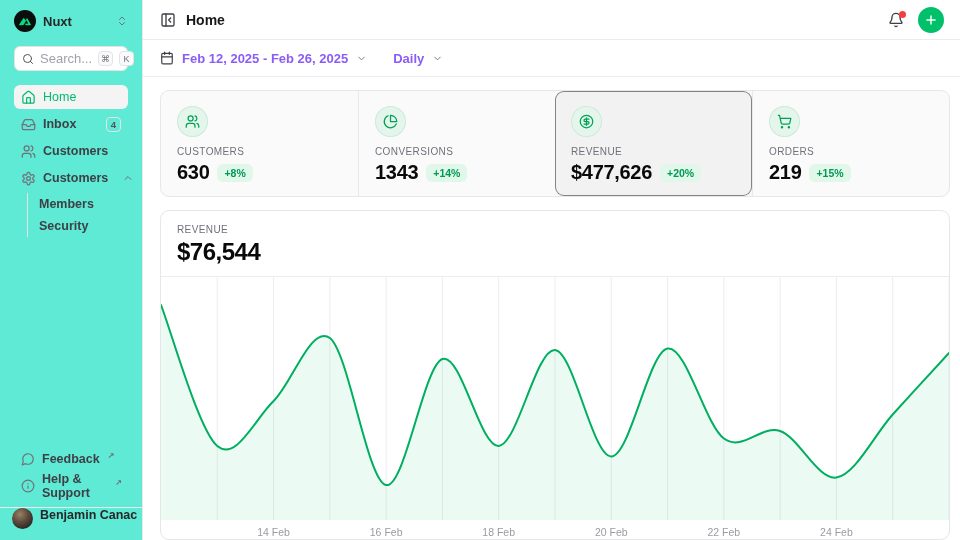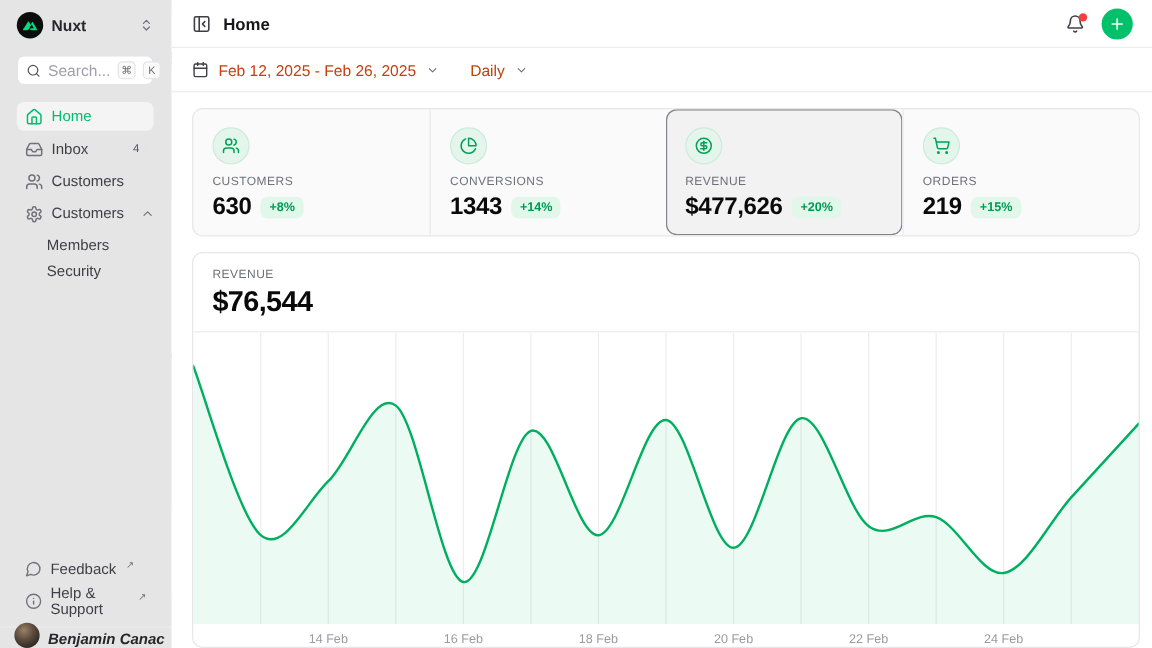--- a/index.html
+++ b/index.html
@@ -3,68 +3,68 @@
 <meta charset="utf-8">
 <style>
   * { margin:0; padding:0; box-sizing:border-box; }
   html,body { width:960px; height:540px; overflow:hidden; background:#fff;
     font-family:"Liberation Sans", sans-serif; color:#18181b; }
   svg.ic { display:block; stroke:currentColor; fill:none; stroke-width:2;
     stroke-linecap:round; stroke-linejoin:round; }
 
   
   .sidebar { position:fixed; left:0; top:0; width:143px; height:540px;
-    background:#e5e5e5; border-right:1px solid #e8e8ea; display:flex; flex-direction:column; }
+    background:#5eead4; border-right:1px solid #e8e8ea; display:flex; flex-direction:column; }
   .ws-row { display:flex; align-items:center; gap:7px; margin:9px 14px 0; height:24px; }
   .ws-logo { width:22px; height:22px; border-radius:50%; background:#0c0d0d;
     display:flex; align-items:center; justify-content:center; flex:none; }
   .ws-name { font-size:13px; font-weight:700; color:#27272a; flex:1; }
   .ws-caret { color:#71717a; }
   .search-box { margin:13px 14px 6px; height:25px; border:1px solid #e4e4e7; border-radius:6px;
     background:#fff; display:flex; align-items:center; gap:6px; padding:0 5px 0 7px; }
   .search-box .ph { font-size:13px; color:#a1a1aa; flex:1; }
   .kbd { font-size:9px; color:#71717a; border:1px solid #e4e4e7; background:#fafafa;
     border-radius:4px; min-width:15px; height:15px; display:inline-flex; align-items:center;
     justify-content:center; padding:0 2px; }
   .nav { margin:8px 14px 0; display:flex; flex-direction:column; gap:3px; }
   .nav-item { display:flex; align-items:center; gap:7px; height:24px; padding:0 7px;
-    border-radius:6px; font-size:12.5px; color:#3f3f46; cursor:pointer; }
+    border-radius:6px; font-size:12.5px; color:#3f3f46; cursor:pointer;font-weight:bold; }
   .nav-item .nic { color:#71717a; display:flex; }
   .nav-item.active { background:#f4f4f5; color:#00bd6e; font-weight:500; }
   .nav-item.active .nic { color:#00bd6e; }
   .nav-item .grow { flex:1; }
   .count-badge { font-size:9.5px; color:#52525b; border:1px solid #e4e4e7; border-radius:4px;
     min-width:15px; height:15px; display:inline-flex; align-items:center; justify-content:center; }
   .subnav { margin:3px 14px 0 27px; border-left:1px solid #e4e4e7;
     display:flex; flex-direction:column; gap:0; }
   .subnav .nav-item { height:22px; padding-left:11px; border-radius:0 6px 6px 0; }
   .side-footer { margin-top:auto; padding:0 14px 9px; display:flex; flex-direction:column; gap:3px; }
   .ext { font-size:8px; color:#71717a; position:relative; top:-4px; left:1px; }
-  .user-row { border-top:1px solid #ececee; height:18px; display:flex; align-items:flex-end;
-    gap:7px; padding:0 12px 0 12px; cursor:pointer;font-style:italic; }
+  .user-row { border-top:1px solid #ececee; height:33px; display:flex; align-items:flex-start;
+    gap:7px; padding:0 12px 0 12px; cursor:pointer; }
   .avatar { width:21px; height:21px; border-radius:50%; flex:none;
     background:radial-gradient(circle at 38% 30%, #9a8165 0%, #5d4c3d 40%, #23201c 85%); }
   .user-name { font-size:12.5px; font-weight:600; color:#27272a; flex:1; white-space:nowrap; }
 
   
   .main { position:fixed; left:143px; top:0; width:817px; height:540px; background:#fff; }
   .topbar { height:40px; border-bottom:1px solid #ececee; display:flex; align-items:center;
     justify-content:space-between; padding:0 16px 0 17px; }
   .topbar-left { display:flex; align-items:center; gap:10px; }
   .page-title { font-size:14px; font-weight:700; color:#18181b; }
   .topbar-right { display:flex; align-items:center; gap:14px; }
   .bell-wrap { position:relative; color:#3f3f46; cursor:pointer; }
   .bell-dot { position:absolute; top:-1px; right:-2px; width:7px; height:7px;
     border-radius:50%; background:#f43f3f; }
   .add-btn { width:26px; height:26px; border-radius:50%; background:#00c16a; color:#fff;
     border:none; display:flex; align-items:center; justify-content:center; cursor:pointer; }
   .toolbar { height:37px; border-bottom:1px solid #ececee; display:flex; align-items:center;
     gap:26px; padding:0 17px; }
-  .picker { display:flex; align-items:center; gap:8px; font-size:13px; font-weight:400;
-    color:#c2410c; cursor:pointer; }
+  .picker { display:flex; align-items:center; gap:8px; font-size:13px; font-weight:700;
+    color:#8b5cf6; cursor:pointer; }
   .picker .cal { color:#3f3f46; display:flex; }
   .picker .chev { color:#71717a; display:flex; }
 
   .content { padding:13px 10px 0 17px; }
 
   
   .stats { display:grid; grid-template-columns:repeat(4, 1fr); height:107px;
     border:1px solid #e7e7e9; border-radius:9px; background:#fafafa; }
   .stat-card { padding:15px 16px 0; position:relative; cursor:pointer; }
   .stat-card + .stat-card { border-left:1px solid #e9e9eb; }

